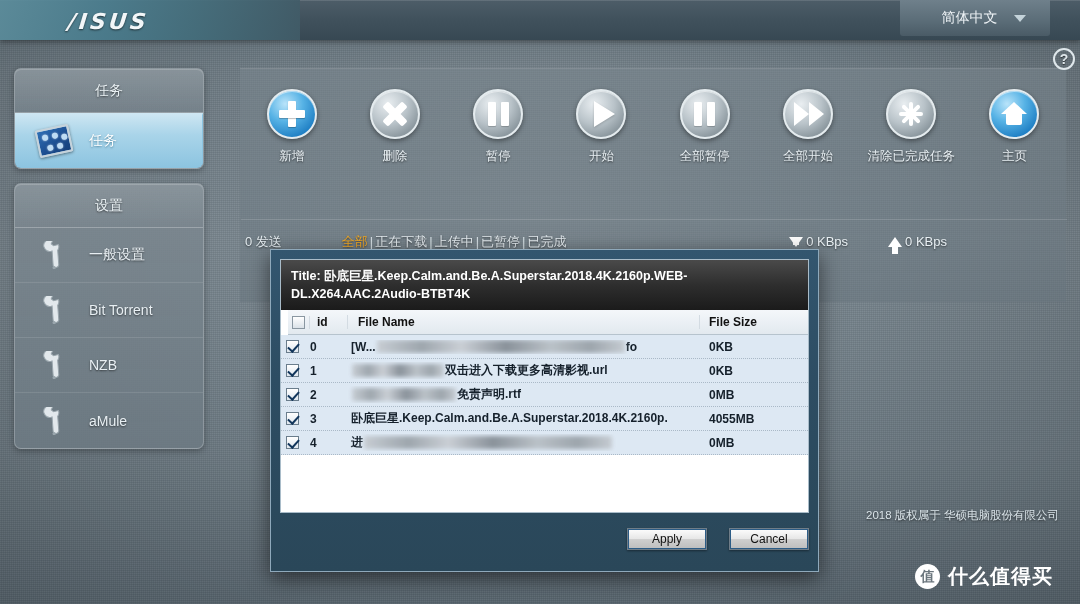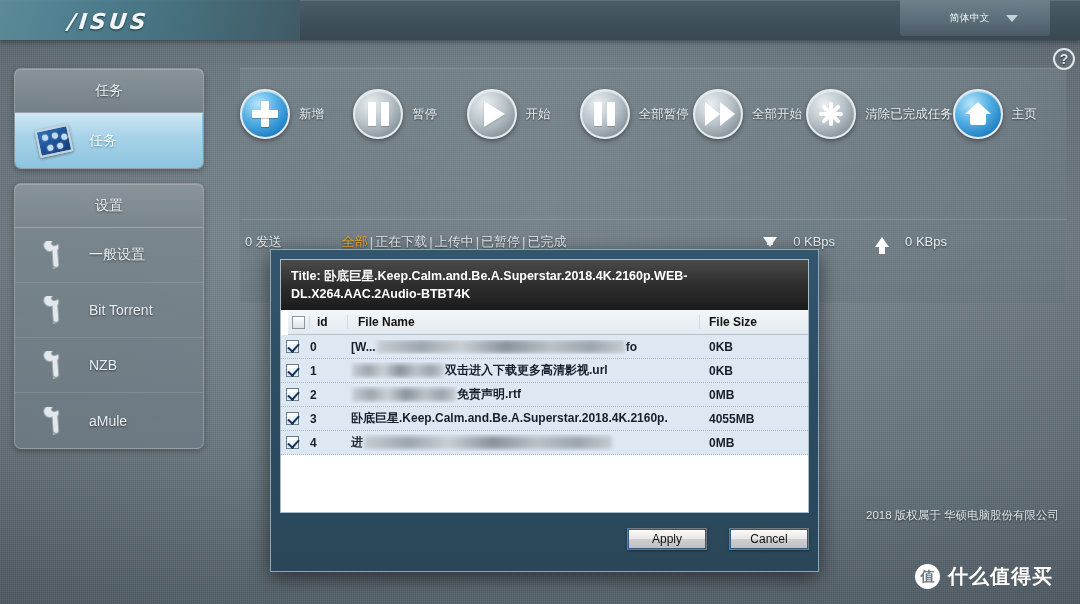--- a/index.html
+++ b/index.html
@@ -56,21 +56,21 @@
     color:#eef3f6; font-size:13px;
     display:flex; align-items:center; justify-content:center;
     box-shadow:0 1px 3px rgba(0,0,0,.3);
     cursor:pointer;
   }
   #lang-select {
     position:absolute; top:0; left:900px; width:150px; height:36px;
     background:linear-gradient(180deg,#6f808b 0%,#5a6c77 60%,#4a5b66 100%);
     border-radius:0 0 3px 3px;
     display:flex; align-items:center; justify-content:center; gap:16px;
-    color:#eef3f6; font-size:10px;
+    color:#eef3f6; font-size:14px;
     cursor:pointer;
     padding-left:17px;
   }
   #lang-caret {
     width:0; height:0; border-left:6px solid transparent; border-right:6px solid transparent;
     border-top:7px solid #c4d3da;
   }
   #help-icon {
     position:absolute; top:48px; left:1053px; width:22px; height:22px;
     border:2px solid #dfe7eb; border-radius:50%;
@@ -138,21 +138,21 @@
 
   
   #main {
     position:absolute; top:68px; left:240px; width:826px; height:234px;
     background:linear-gradient(180deg,rgba(120,133,141,.55) 0%,rgba(104,117,126,.5) 100%);
     border-top:1px solid rgba(255,255,255,.16);
     z-index:2;
   }
   #toolbar { display:flex; height:140px; align-items:flex-start; padding-top:20px; }
   .tool {
-    flex:1; display:flex; flex-direction:row; align-items:center; gap:9px;
+    flex:1; display:flex; flex-direction:column; align-items:center; gap:9px;
     cursor:pointer;
   }
   .tool-circle {
     width:50px;height:50px;border-radius:50%;
     display:flex;align-items:center;justify-content:center;
     background:radial-gradient(circle at 35% 28%, #e9eef1 0%, #b9c3c9 45%, #8e9aa1 75%, #7b868d 100%);
     border:2px solid #e4ebee;
     box-shadow:0 2px 5px rgba(0,0,0,.4), 0 1px 0 rgba(255,255,255,.5) inset;
     position:relative;
   }
@@ -189,21 +189,21 @@
     position:absolute; top:150px; left:1px; width:826px; height:44px;
     display:flex; align-items:center;
     border-top:1px solid rgba(255,255,255,.13);
   }
   #send-count { margin-left:4px; color:#e3ebef; font-size:13px; text-shadow:0 1px 2px rgba(0,0,0,.55); }
   #filters { margin-left:60px; display:flex; align-items:center; font-size:13px; }
   #filters .f { color:#e6edf1; text-shadow:0 1px 2px rgba(0,0,0,.55); cursor:pointer; }
   #filters .f.active { color:#f0a825;text-align:center; }
   #filters .sep { color:#d6e0e5; margin:0 2px; }
   #speeds { margin-left:auto; display:flex; gap:40px; padding-right:120px; }
-  .speed { display:flex; align-items:center; gap:16px; color:#e9f0f4; font-size:13px; text-shadow:0 1px 2px rgba(0,0,0,.55); }
+  .speed { display:flex; align-items:center; gap:3px; color:#e9f0f4; font-size:13px; text-shadow:0 1px 2px rgba(0,0,0,.55); }
   .arr-d { width:0;height:0;border-left:7px solid transparent;border-right:7px solid transparent;border-top:10px solid #fff;position:relative; }
   .arr-d:before{content:"";position:absolute;left:-3px;top:-9px;width:6px;height:7px;background:#fff}
   .arr-u { width:0;height:0;border-left:7px solid transparent;border-right:7px solid transparent;border-bottom:10px solid #fff;position:relative; }
   .arr-u:before{content:"";position:absolute;left:-3px;top:10px;width:6px;height:7px;background:#fff}
 
   
   #dialog {
     position:absolute; top:249px; left:270px; width:549px; height:323px;
     background:linear-gradient(180deg,#33566f 0%,#2d4d63 40%,#2a4759 100%);
     border:1px solid #8fa9bb;
@@ -379,20 +379,26 @@
 
   <div id="toolbar">
 
     <div class="tool">
       <div class="tool-circle blue">
           <span class="g-plus"></span>
         </div>
       <div class="tool-label">新增</div>
     </div>
 
+    <div class="tool">
+      <div class="tool-circle">
+          <span class="g-x"></span>
+        </div>
+      <div class="tool-label">删除</div>
+    </div>
 
     <div class="tool">
       <div class="tool-circle">
           <span class="g-pause">
             <span></span>
             <span></span>
           </span>
         </div>
       <div class="tool-label">暂停</div>
     </div>

